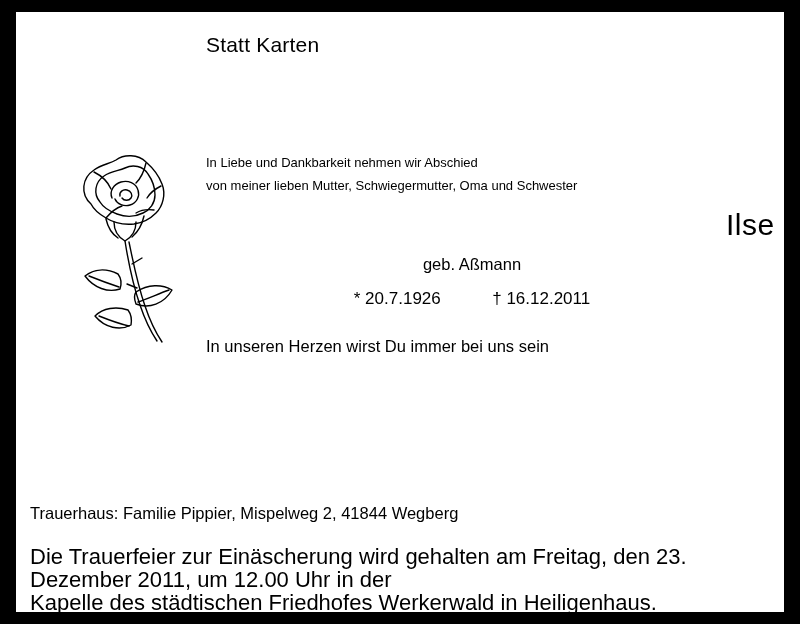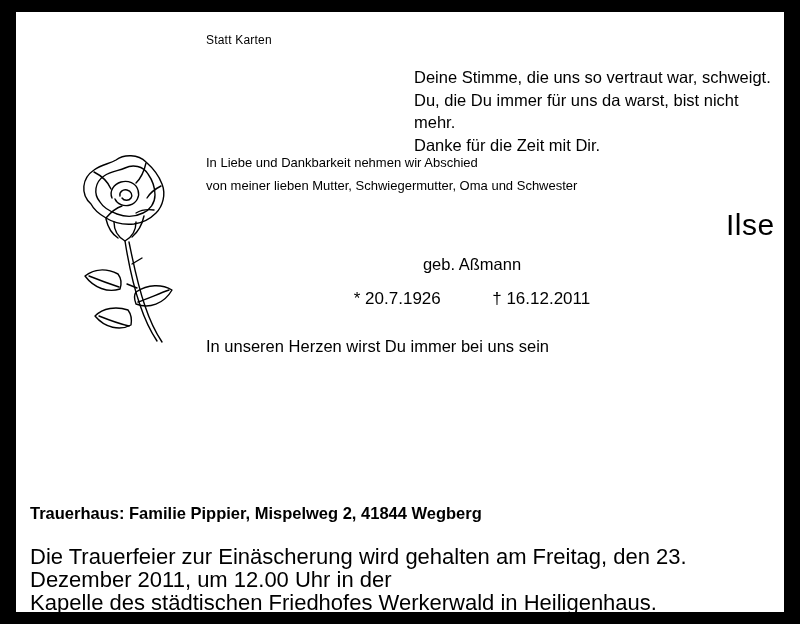--- a/index.html
+++ b/index.html
@@ -27,21 +27,21 @@
     position: relative;
     width: 100%;
     height: 100%;
   }
 
   
   .statt-karten {
     position: absolute;
     left: 190px;
     top: 21px;
-    font-size: 12px;
+    font-size: 21px;
     letter-spacing: 0.2px;
     text-align: center;
   }
 
   .poem {
     position: absolute;
     left: 398px;
     top: 54px;
     font-size: 16.5px;
     line-height: 22.5px;
@@ -117,21 +117,20 @@
     font-size: 17.5px;
     line-height: 26px;
     white-space: pre-line;
   }
 
   .trauerhaus {
     position: absolute;
     left: 14px;
     top: 492px;
     font-size: 16.5px;
-    font-weight: bold;
   }
 
   .ceremony {
     position: absolute;
     left: 14px;
     top: 533px;
     width: 750px;
     font-size: 22px;
     line-height: 23px;
     white-space: pre-line;
@@ -148,23 +147,20 @@
   .rose svg { display: block; }
 </style>
 </head>
 <body>
 
 <div class="obituary">
   <div class="inner">
 
     <div class="statt-karten">Statt Karten</div>
 
-    <div class="poem">Deine Stimme, die uns so vertraut war, schweigt.
-Du, die Du immer für uns da warst, bist nicht mehr.
-Danke für die Zeit mit Dir.</div>
 
     <div class="intro">In Liebe und Dankbarkeit nehmen wir Abschied
 von meiner lieben Mutter, Schwiegermutter, Oma und Schwester</div>
 
     <div class="name">
       <span class="name-shift">Ilse Glied</span>
     </div>
 
     <div class="maiden">
       <span class="maiden-shift">geb. Aßmann</span>

